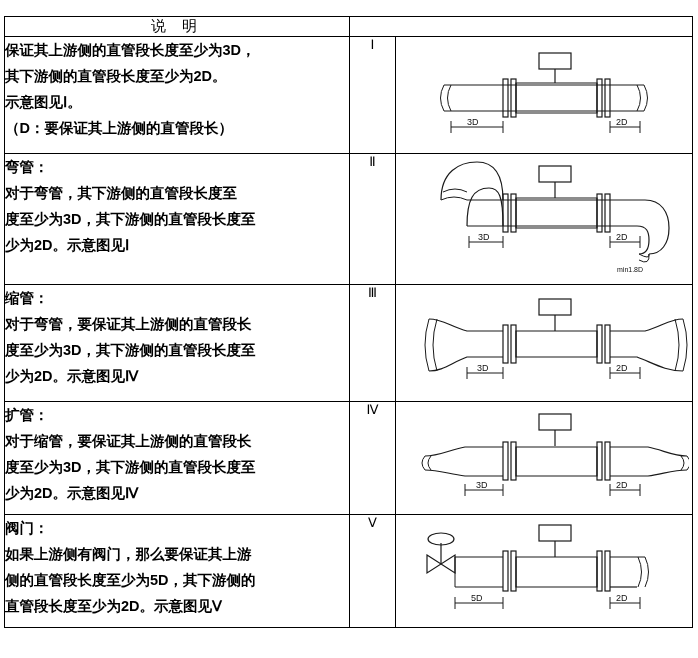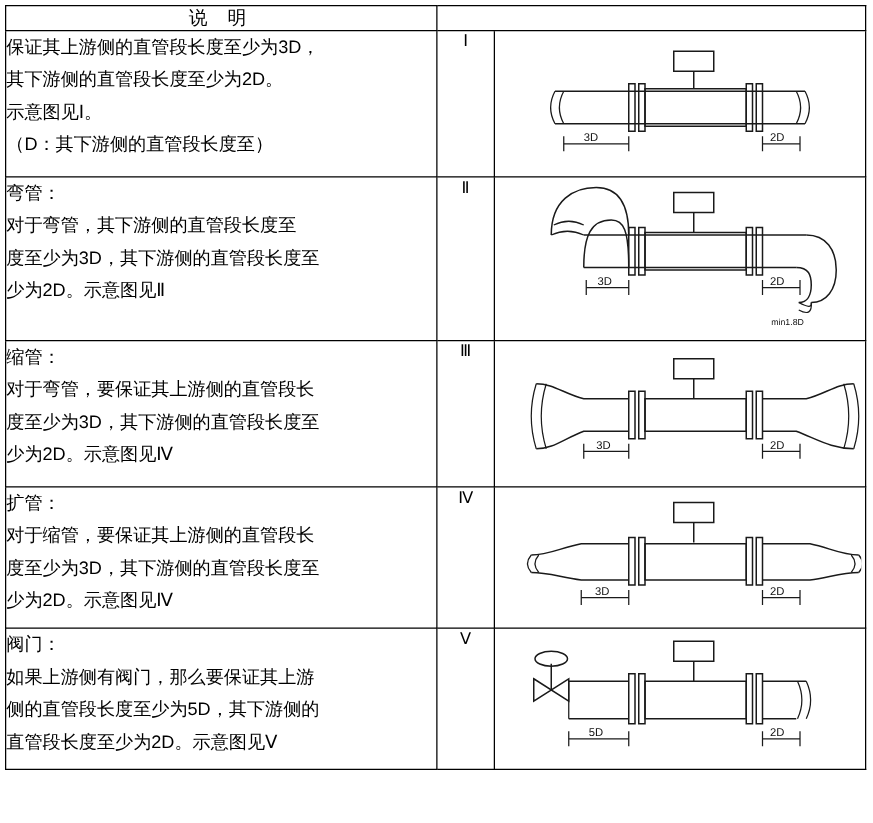--- a/index.html
+++ b/index.html
@@ -14,21 +14,21 @@
   .page {
     position: relative;
     width: 698px;
     height: 658px;
     box-sizing: border-box;
     background: #fff;
   }
   table.spec {
     border-collapse: collapse;
     width: 624px;
-    margin: 4px 0 0 4px;
+    margin: 16px 0 0 4px;
     table-layout: fixed;
   }
   table.spec td, table.spec th {
     border: 1px solid #000;
     vertical-align: top;
     padding: 0;
   }
   .col-desc { width: 345px; }
   .col-num  { width: 46px; }
   .col-fig  { width: 297px; }
@@ -40,21 +40,21 @@
     padding: 6px 0 7px 0;
     font-weight: normal;
   }
   .hdr-blank { border-left: 1px solid #000; }
 
   .desc {
     font-size: 14.5px;
     line-height: 26px;
     padding: 5px 6px 6px 6px;
   }
-  .desc p { margin: 0; }
+  .desc p { margin: 0; font-weight: bold; }
 
   .numcell {
     text-align: center;
     font-size: 13px;
     padding-top: 0;
     vertical-align: middle;
   }
   .figcell {
     padding: 0;
     vertical-align: middle;
@@ -83,21 +83,21 @@
         <th class="hdr hdr-blank" colspan="2"></th>
       </tr>
     </thead>
     <tbody>
 
       <tr>
         <td class="desc">
           <p>保证其上游侧的直管段长度至少为3D，</p>
           <p>其下游侧的直管段长度至少为2D。</p>
           <p>示意图见Ⅰ。</p>
-          <p>（D：其下游侧的直管段长度至）</p>
+          <p>（D：要保证其上游侧的直管段长）</p>
         </td>
         <td class="numcell">Ⅰ</td>
         <td class="figcell">
           <span class="figwrap">
           <svg width="290" height="116" viewBox="0 0 290 116">
 
             <rect class="ln" x="140" y="16" width="32" height="16"></rect>
             <line class="ln" x1="156" y1="32" x2="156" y2="46"></line>
 
             <path class="ln" d="M45 48 h200"></path>
@@ -128,21 +128,21 @@
           </svg>
           </span>
         </td>
       </tr>
 
       <tr>
         <td class="desc">
           <p>弯管：</p>
           <p>对于弯管，其下游侧的直管段长度至</p>
           <p>度至少为3D，其下游侧的直管段长度至</p>
-          <p>少为2D。示意图见Ⅱ</p>
+          <p>少为2D。示意图见Ⅰ</p>
         </td>
         <td class="numcell">Ⅱ</td>
         <td class="figcell">
           <span class="figwrap">
           <svg width="290" height="130" viewBox="0 0 290 130">
             <rect class="ln" x="140" y="12" width="32" height="16"></rect>
             <line class="ln" x1="156" y1="28" x2="156" y2="44"></line>
 
             <path class="ln" d="M42 46 C42 18 60 8 78 8 C96 8 104 22 104 46"></path>
             <path class="ln" d="M68 72 C68 46 74 34 90 34 C100 34 104 42 104 72"></path>

